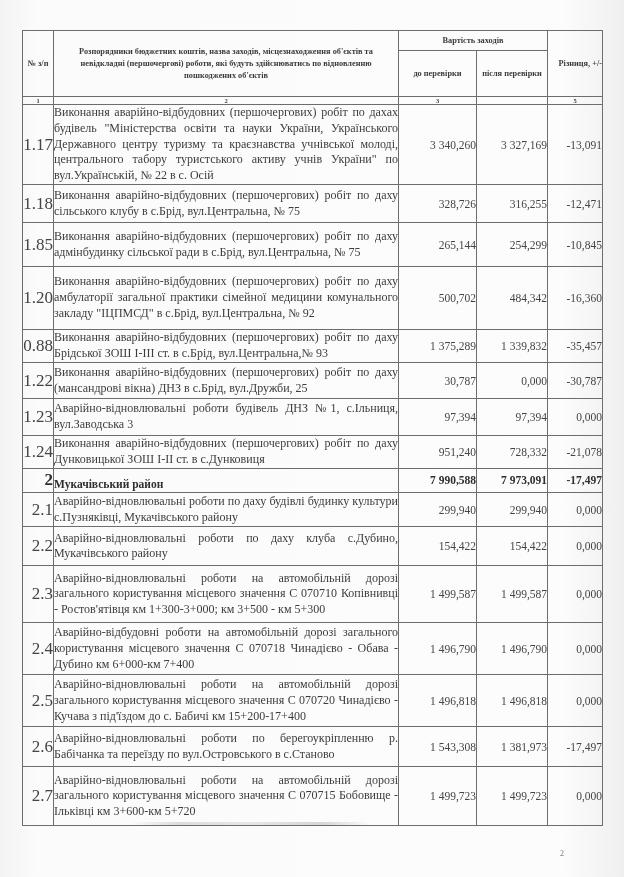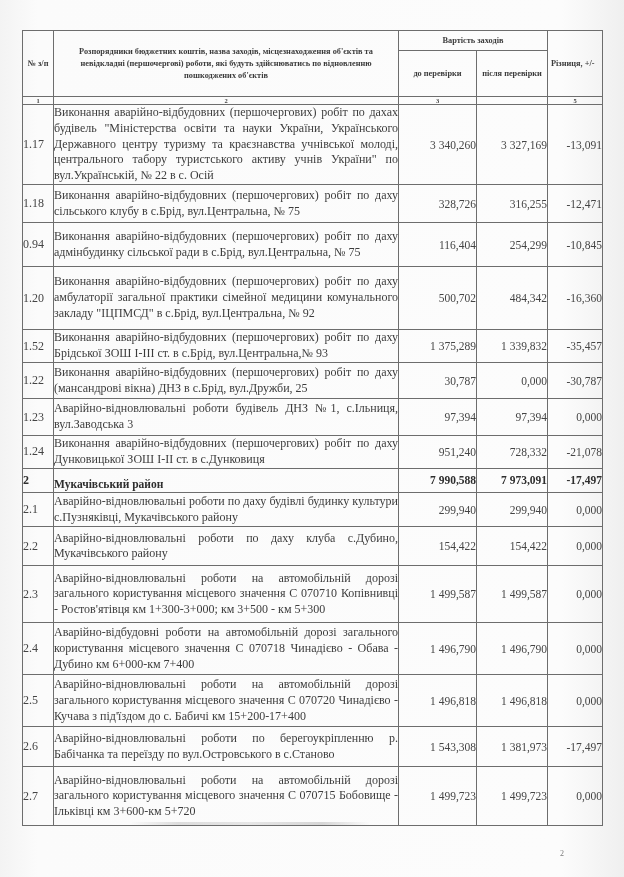--- a/index.html
+++ b/index.html
@@ -51,22 +51,22 @@
   tr.hdr-bot { height: 46px; }
   tr.numrow td {
     height: 7px;
     font-size: 6.5px;
     line-height: 6px;
     text-align: center;
     font-weight: bold;
     color: #444;
   }
   td.num {
-    text-align: left;
-    font-size: 12px;
+    text-align: right;
+    font-size: 17px;
     color: #444;
   }
   td.desc {
     font-size: 12px;
     line-height: 15.8px;
     text-align: justify;
     text-align-last: left;
     padding: 2px 3px 2px 4px;
     color: #3c3c3c;
   }
@@ -110,21 +110,21 @@
         <col class="c2">
         <col class="c3">
         <col class="c4">
         <col class="c5">
     </colgroup>
     <thead>
       <tr class="hdr-top">
         <th rowspan="2">№ з/п</th>
         <th rowspan="2" style="padding:0 14px;">Розпорядники бюджетних коштів, назва заходів, місцезнаходження об'єктів та невідкладні (першочергові) роботи, які будуть здійснюватись по відновленню пошкоджених об'єктів</th>
         <th colspan="2">Вартість заходів</th>
-        <th rowspan="2" style="text-align:left;padding-left:3px;">Різниця, +/-</th>
+        <th rowspan="2" style="text-align:right;padding-left:3px;">Різниця, +/-</th>
       </tr>
       <tr class="hdr-bot">
         <th>до перевірки</th>
         <th>після перевірки</th>
       </tr>
       <tr class="numrow">
         <td>1</td>
         <td>2</td>
         <td>3</td>
         <td></td>
@@ -140,35 +140,35 @@
         <td class="val">-13,091</td>
       </tr>
       <tr style="height:38px">
         <td class="num">1.18</td>
         <td class="desc">Виконання аварійно-відбудовних (першочергових) робіт по даху сільського клубу в с.Брід, вул.Центральна, № 75</td>
         <td class="val">328,726</td>
         <td class="val">316,255</td>
         <td class="val">-12,471</td>
       </tr>
       <tr style="height:44px">
-        <td class="num">0.94</td>
+        <td class="num">1.85</td>
         <td class="desc">Виконання аварійно-відбудовних (першочергових) робіт по даху адмінбудинку сільської ради в с.Брід, вул.Центральна, № 75</td>
-        <td class="val">116,404</td>
+        <td class="val">265,144</td>
         <td class="val">254,299</td>
         <td class="val">-10,845</td>
       </tr>
       <tr style="height:63px">
         <td class="num">1.20</td>
         <td class="desc">Виконання аварійно-відбудовних (першочергових) робіт по даху амбулаторії загальної практики сімейної медицини комунального закладу "ІЦПМСД" в с.Брід, вул.Центральна, № 92</td>
         <td class="val">500,702</td>
         <td class="val">484,342</td>
         <td class="val">-16,360</td>
       </tr>
       <tr style="height:33px">
-        <td class="num">1.52</td>
+        <td class="num">0.88</td>
         <td class="desc">Виконання аварійно-відбудовних (першочергових) робіт по даху Брідської ЗОШ І-ІІІ ст. в с.Брід, вул.Центральна,№ 93</td>
         <td class="val">1 375,289</td>
         <td class="val">1 339,832</td>
         <td class="val">-35,457</td>
       </tr>
       <tr style="height:36px">
         <td class="num">1.22</td>
         <td class="desc">Виконання аварійно-відбудовних (першочергових) робіт по даху (мансандрові вікна) ДНЗ в с.Брід, вул.Дружби, 25</td>
         <td class="val">30,787</td>
         <td class="val">0,000</td>

